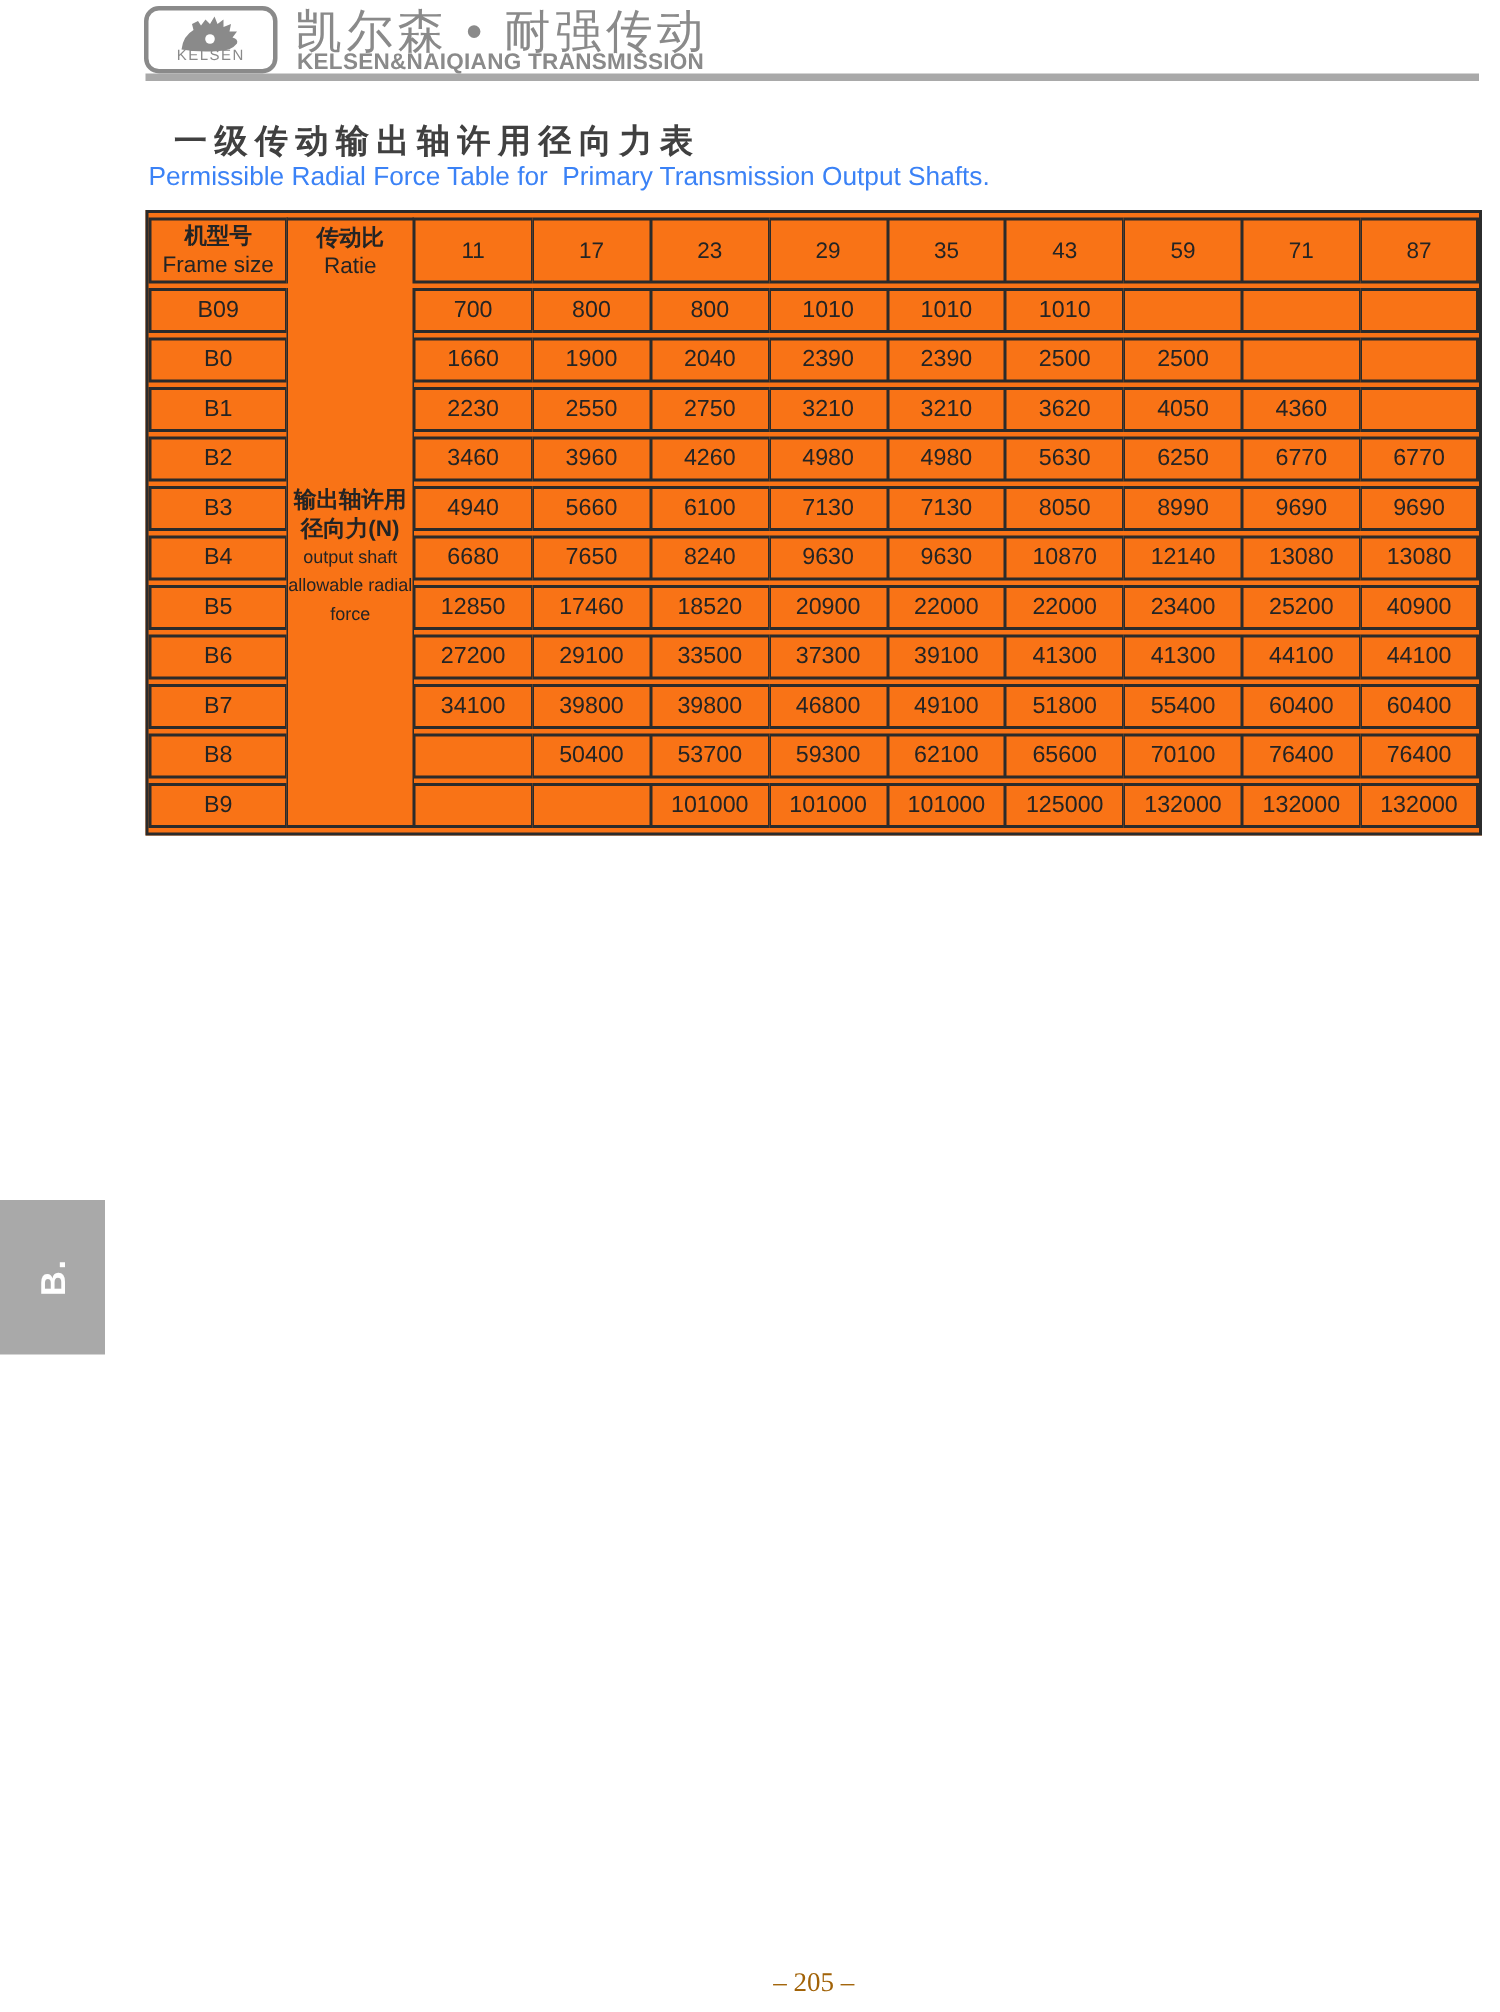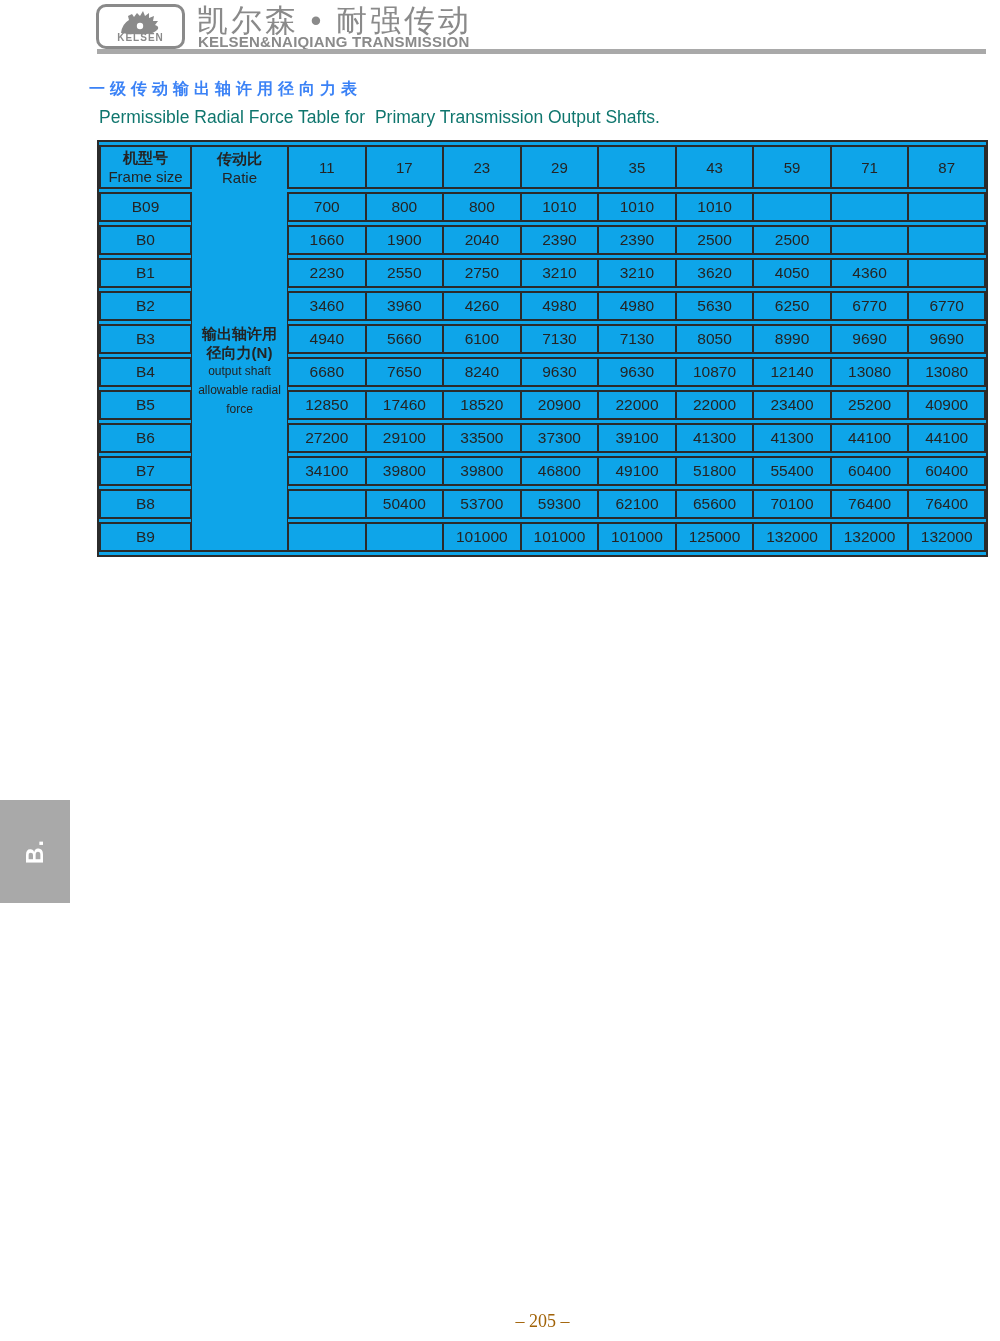--- a/index.html
+++ b/index.html
@@ -21,75 +21,75 @@
 
   
   .logo-box{
     position:absolute;left:96px;top:4px;width:89px;height:45px;
     border:3px solid var(--brand-gray);border-radius:10px;
     display:flex;flex-direction:column;align-items:center;justify-content:flex-end;
     background:#fff;
   }
   .logo-box svg{position:absolute;top:3px;left:50%;transform:translateX(-50%);}
   .logo-kelsen{
-    font-size:10px;font-weight:bold;color:var(--brand-gray);
+    font-size:10px;font-weight:normal;color:var(--brand-gray);
     letter-spacing:1px;line-height:12px;margin-bottom:2px;text-align:right;
   }
   .brand-zh{
     position:absolute;left:197px;top:0px;
     font-size:31px;font-weight:normal;color:var(--brand-gray);
     letter-spacing:3px;white-space:nowrap;
   }
   .brand-en{
     position:absolute;left:198px;top:33px;
     font-size:15px;font-weight:bold;color:var(--brand-gray);
     letter-spacing:0.2px;white-space:nowrap;
   }
   .divider-bar{
     position:absolute;left:97px;top:49px;width:889px;height:5px;
     background:var(--bar-gray);
   }
 
   
   .title-zh{
-    position:absolute;left:89px;top:79px;
-    font-size:16px;font-weight:600;letter-spacing:5px;color:#3b82f6;
+    position:absolute;left:116px;top:79px;
+    font-size:22px;font-weight:600;letter-spacing:5px;color:#404040;
     white-space:nowrap;
   }
   .title-en{
     position:absolute;left:99px;top:107px;
-    font-size:17.5px;color:#0f766e;white-space:pre-wrap;
+    font-size:17.5px;color:#3b82f6;white-space:pre-wrap;
   }
 
   
   .table-frame{
     position:absolute;left:97px;top:140px;width:891px;
     border:2px solid var(--line);
-    background:#0ea5e9;
+    background:#f97316;
   }
   table{
     width:100%;
     border-collapse:separate;
     border-spacing:0 3px;
     table-layout:fixed;
   }
   th,td{
     border:2px solid var(--line);
     border-left-width:1px;border-right-width:1px;
     text-align:center;vertical-align:middle;
     font-weight:normal;
     color:var(--ink);
     overflow:hidden;
   }
   th:first-child,td:first-child{border-left-width:2px;}
   tr>*:last-child{border-right-width:2px;}
   thead th{height:44px;font-size:15px;line-height:19px;}
   tbody td{height:30px;font-size:15.5px;}
   .col-frame{width:92px;}
-  .col-ratio{width:97px;}
+  .col-ratio{width:85px;}
   .zh{font-weight:600;}
   .ratio-header{border-bottom:none;}
   .note-cell{
     border-top:none;
     font-size:15px;line-height:19px;
   }
   .note-cell .en{font-size:12px;}
 
   
   .side-tab{

